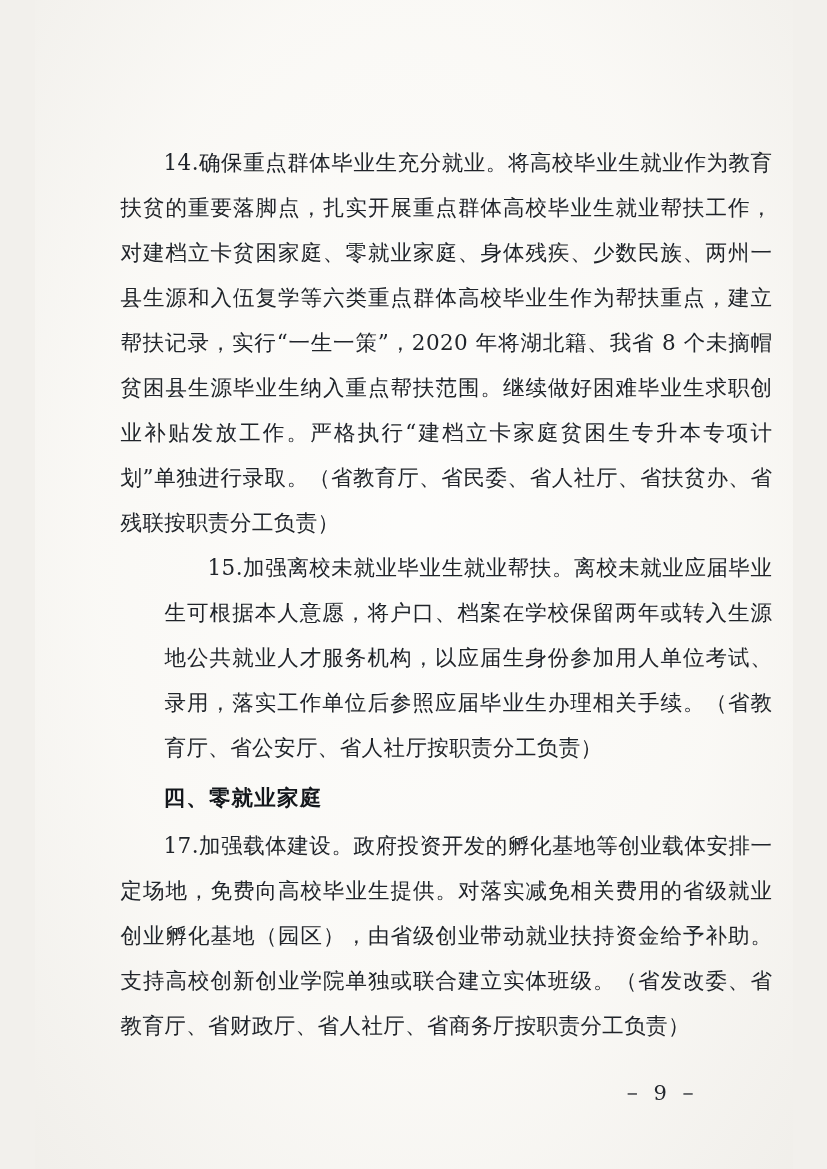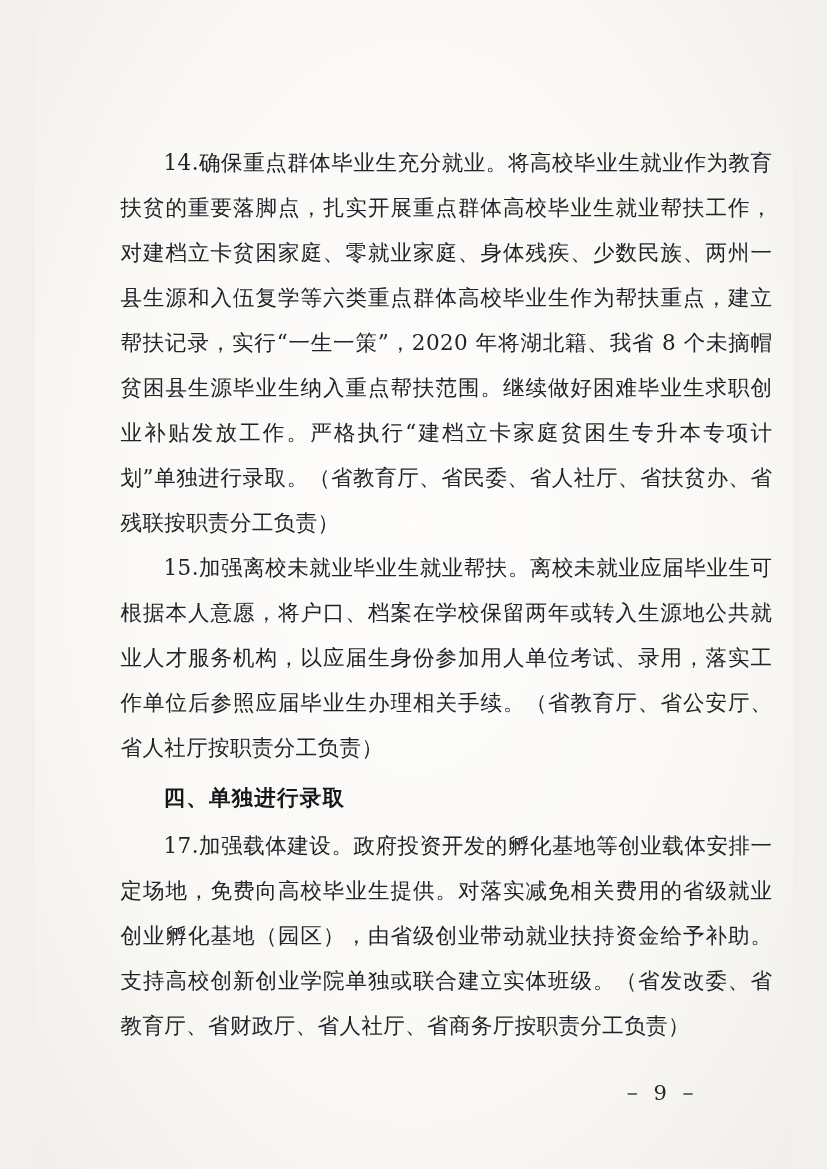--- a/index.html
+++ b/index.html
@@ -37,20 +37,21 @@
     line-height: 45px;
     color: #20242a;
     text-align: justify;
     text-justify: inter-character;
     letter-spacing: 0.4px;
     margin: 0 0 0 0;
     text-indent: 2em;
   }
   .para + .para {
     margin-top: 0px;
+    margin-left: 44px;
   }
   .heading {
     font-family: "DejaVu Serif", "Liberation Serif", serif;
     font-size: 21.5px;
     line-height: 47px;
     color: #14171c;
     font-weight: 700;
     letter-spacing: 1.2px;
     text-indent: 2em;
     margin: 4px 0 2px 0;
@@ -68,20 +69,20 @@
 </head>
 <body>
 
 <div class="page">
   <div class="content">
 
     <p class="para">14.确保重点群体毕业生充分就业。将高校毕业生就业作为教育扶贫的重要落脚点，扎实开展重点群体高校毕业生就业帮扶工作，对建档立卡贫困家庭、零就业家庭、身体残疾、少数民族、两州一县生源和入伍复学等六类重点群体高校毕业生作为帮扶重点，建立帮扶记录，实行“一生一策”，2020 年将湖北籍、我省 8 个未摘帽贫困县生源毕业生纳入重点帮扶范围。继续做好困难毕业生求职创业补贴发放工作。严格执行“建档立卡家庭贫困生专升本专项计划”单独进行录取。（省教育厅、省民委、省人社厅、省扶贫办、省残联按职责分工负责）</p>
 
     <p class="para">15.加强离校未就业毕业生就业帮扶。离校未就业应届毕业生可根据本人意愿，将户口、档案在学校保留两年或转入生源地公共就业人才服务机构，以应届生身份参加用人单位考试、录用，落实工作单位后参照应届毕业生办理相关手续。（省教育厅、省公安厅、省人社厅按职责分工负责）</p>
 
-    <p class="heading">四、单独进行录取</p>
+    <p class="heading">四、零就业家庭</p>
 
     <p class="para">17.加强载体建设。政府投资开发的孵化基地等创业载体安排一定场地，免费向高校毕业生提供。对落实减免相关费用的省级就业创业孵化基地（园区），由省级创业带动就业扶持资金给予补助。支持高校创新创业学院单独或联合建立实体班级。（省发改委、省教育厅、省财政厅、省人社厅、省商务厅按职责分工负责）</p>
 
   </div>
 
   <div class="pagenum">－ 9 －</div>
 </div>
 
 </body></html>

